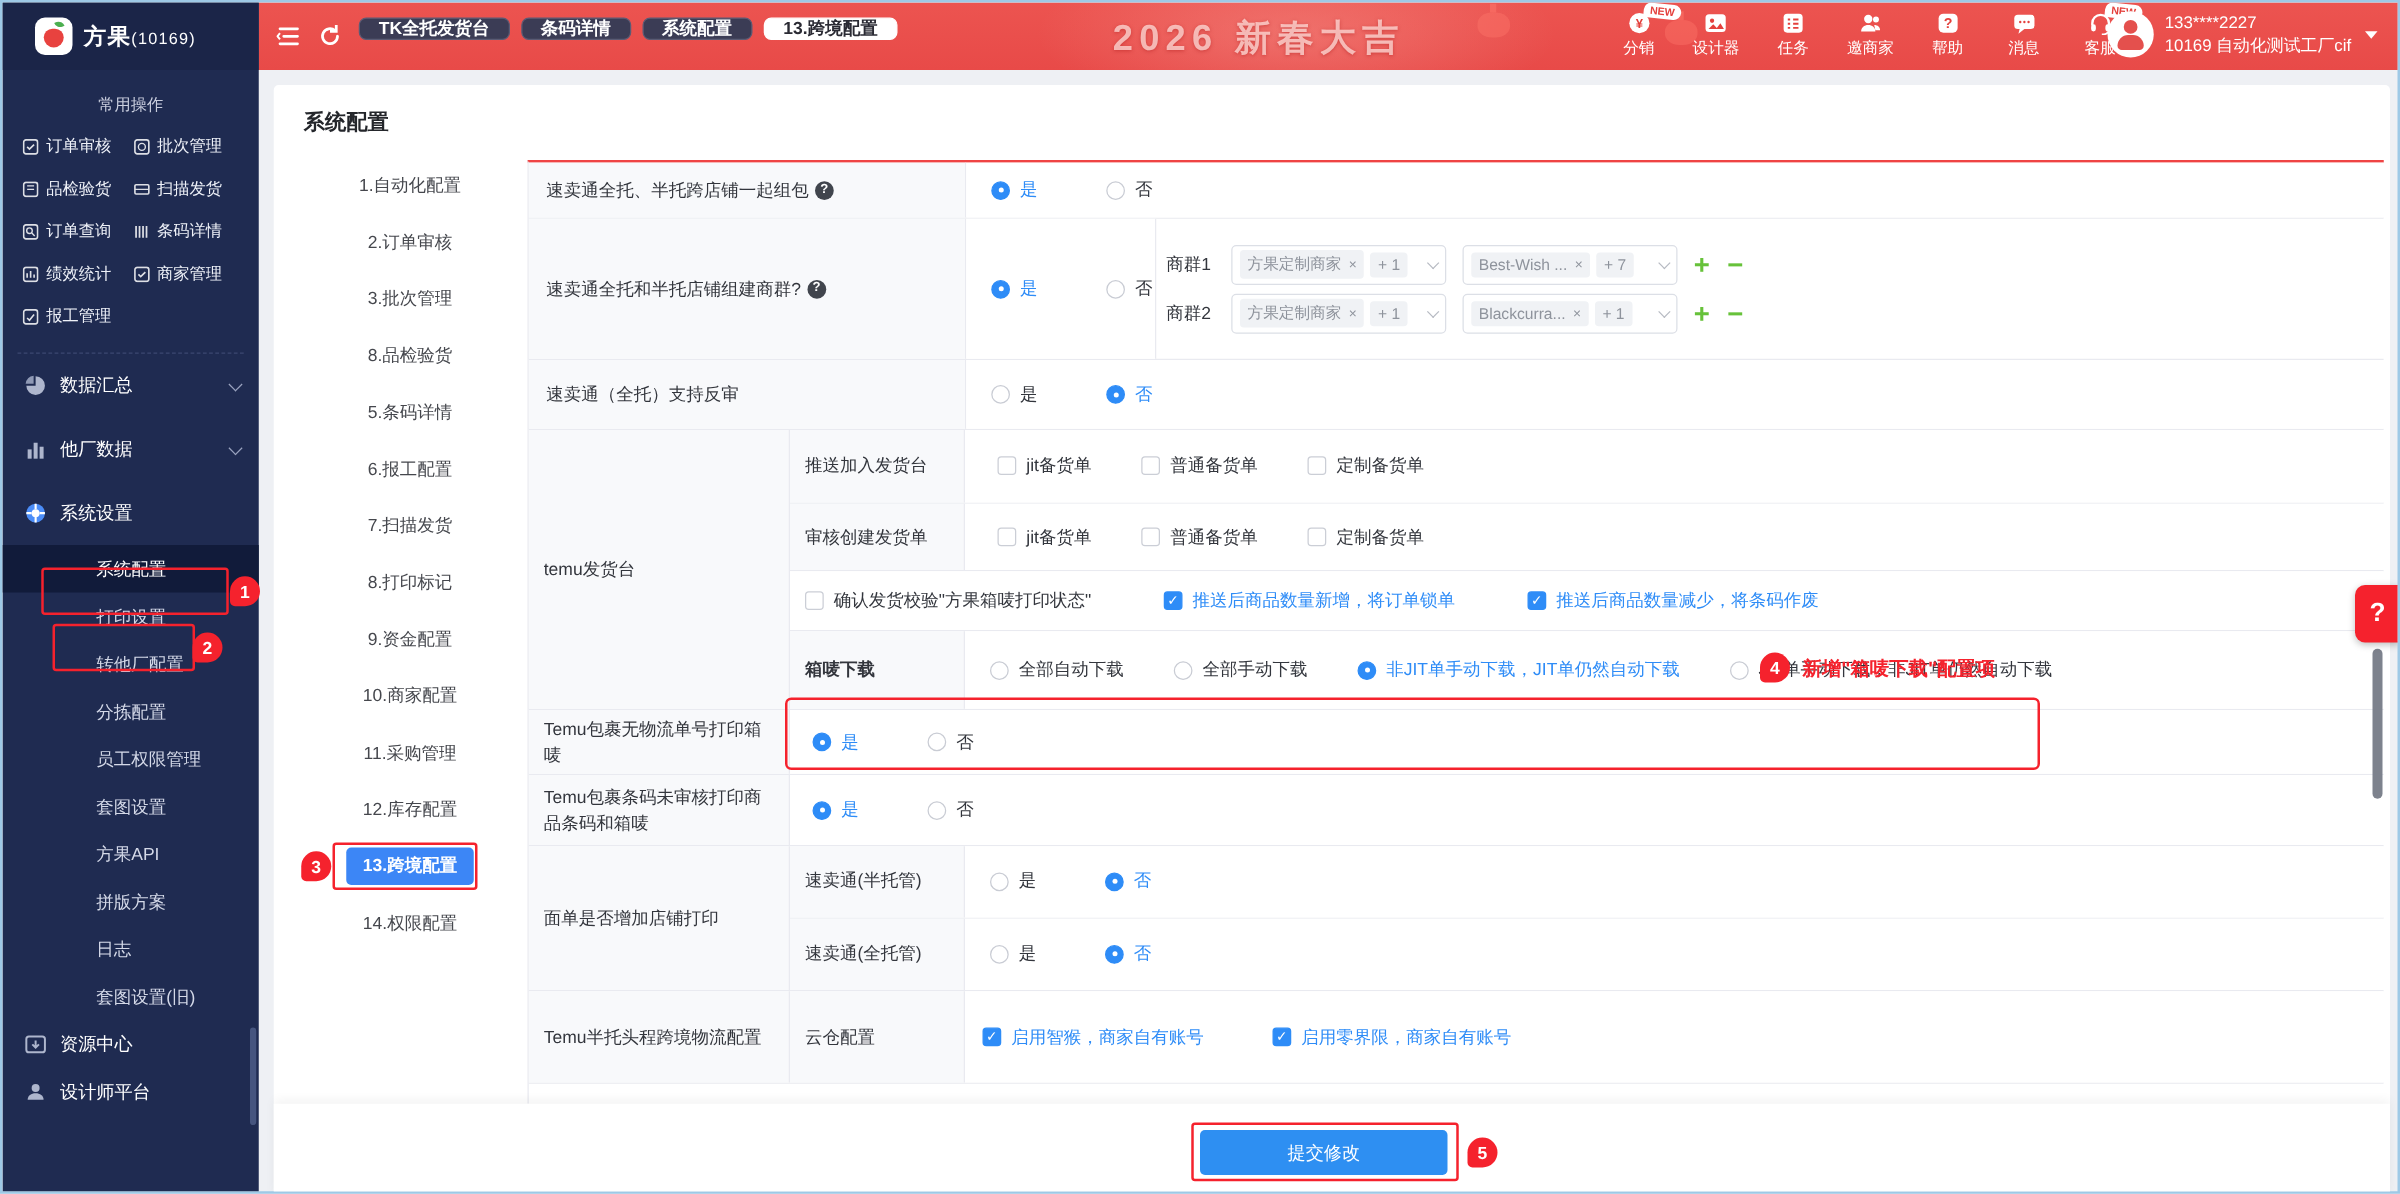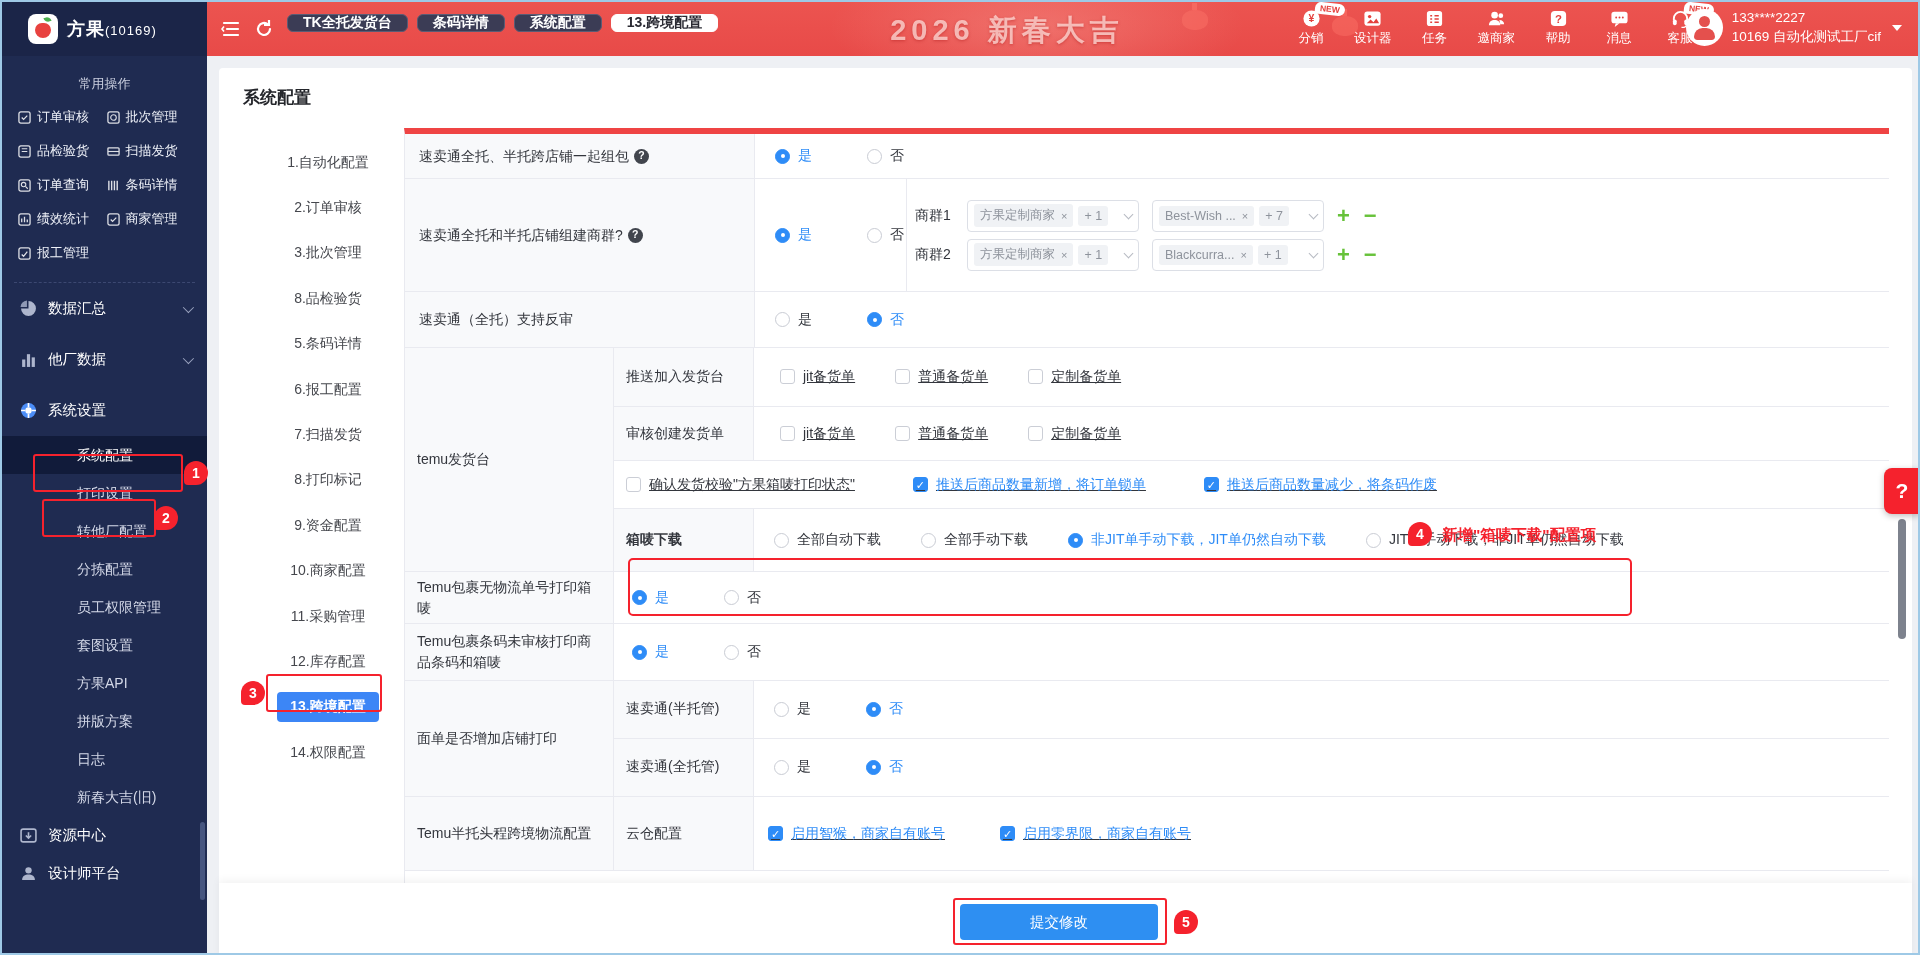--- a/index.html
+++ b/index.html
@@ -47,42 +47,42 @@
   .userbox { position:absolute; right:18px; top:7px; display:flex; align-items:center; gap:9px; cursor:pointer; }
   .avatar { width:37px; height:37px; border-radius:50%; background:#fff; position:relative; flex:none; }
   .avatar .head { position:absolute; left:13px; top:7px; width:11px; height:11px; border-radius:50%; background:#e4504d; }
   .avatar .bod { position:absolute; left:8px; top:19px; width:21px; height:12px; border-radius:10px 10px 4px 4px; background:#e4504d; }
   .u-lines { color:#fff; font-size:13.5px; line-height:1.35; white-space:nowrap; }
   .caret-down { width:0; height:0; border-left:5px solid transparent; border-right:5px solid transparent; border-top:6px solid #fff; margin-left:2px; }
 
   
   .card { position:absolute; left:217px; top:66px; width:1693px; height:889px; background:#fff; border-radius:4px; z-index:1; }
   .page-title { position:absolute; left:24px; top:18px; font-size:17px; font-weight:bold; color:#24262b; }
-  .cfg-nav { position:absolute; left:16px; top:72px; width:186px; }
+  .cfg-nav { position:absolute; left:16px; top:58px; width:186px; }
   .cfg-item { height:45.4px; display:flex; align-items:center; justify-content:center; font-size:14px; color:#45474d; cursor:pointer; }
   .cfg-item .pill { padding:6px 13px; }
   .cfg-item.active .pill { background:#3c86f6; color:#fff; border-radius:4px; font-weight:bold; }
 
   
-  .tbl { position:absolute; left:185px; top:60px; width:1485px; height:755px; overflow:hidden; border-top:6px solid #ef4444; border-left:1px solid #e9eaf0; font-size:14px; color:#33363d; }
+  .tbl { position:absolute; left:203px; top:60px; width:1485px; height:755px; overflow:hidden; border-top:2px solid #ef4444; border-left:1px solid #e9eaf0; font-size:14px; color:#33363d; }
   .row { display:flex; border-bottom:1px solid #e9eaf0; }
   .cell { display:flex; align-items:center; }
   .cL  { width:350px; background:#f8f9fb; border-right:1px solid #e9eaf0; padding:8px 14px; font-weight:500; line-height:1.5; }
   .cL1 { width:209px; background:#f8f9fb; border-right:1px solid #e9eaf0; padding:8px 12px; font-weight:500; line-height:1.5; }
   .cS  { width:140px; background:#f8f9fb; border-right:1px solid #e9eaf0; padding:8px 12px; font-weight:500; }
   .cC  { flex:1; padding-left:20px; display:flex; align-items:center; background:#fff; }
   .subcol { flex:1; display:flex; flex-direction:column; }
   .subcol > .row:last-child { border-bottom:none; }
   .help-dot { display:inline-flex; width:15px; height:15px; border-radius:50%; background:#41454d; color:#fff; font-size:10.5px; font-weight:bold; align-items:center; justify-content:center; margin-left:5px; flex:none; }
   .radio { display:inline-flex; align-items:center; gap:8px; cursor:pointer; }
   .radio .ctl { width:15px; height:15px; border-radius:50%; border:1px solid #c9ccd4; background:#fff; position:relative; flex:none; }
   .radio.sel .ctl { background:#2e8cf7; border-color:#2e8cf7; }
   .radio.sel .ctl::after { content:''; position:absolute; inset:4.5px; background:#fff; border-radius:50%; }
   .radio.sel .lbl { color:#2e8cf7; }
-  .check { display:inline-flex; align-items:center; gap:8px; cursor:pointer;text-decoration:underline; }
+  .check { display:inline-flex; align-items:center; gap:8px; cursor:pointer; }
   .check .ctl { width:15px; height:15px; border-radius:3px; border:1px solid #cbced6; background:#fff; flex:none; text-align:center; }
   .check.on .ctl { background:#2e8cf7; border-color:#2e8cf7; color:#fff; font-size:11px; line-height:14px; }
   .check.on .ctl::after { content:'✓'; }
   .check.on .lbl { color:#2e8cf7; }
   .gap40 > * { margin-right:40px; } .gap55 > * { margin-right:55px; }
   .grp-line { display:flex; align-items:center; height:34px; margin:0; }
   .grp-name { width:52px; margin-left:8px; font-weight:500; }
   .msel { width:172px; height:32px; border:1px solid #dcdfe6; border-radius:4px; background:#fff; display:flex; align-items:center; padding:0 6px; gap:5px; margin-right:13px; cursor:pointer; }
   .mtag { background:#f0f2f5; color:#8e939c; font-size:12.5px; border-radius:3px; padding:3px 6px; white-space:nowrap; display:flex; gap:6px; align-items:center; }
   .mtag .x { font-size:11px; cursor:pointer; }
@@ -234,21 +234,21 @@
   <div class="submenu">
     <div class="submenu-item active">系统配置</div>
     <div class="submenu-item">打印设置</div>
     <div class="submenu-item">转他厂配置</div>
     <div class="submenu-item">分拣配置</div>
     <div class="submenu-item">员工权限管理</div>
     <div class="submenu-item">套图设置</div>
     <div class="submenu-item">方果API</div>
     <div class="submenu-item">拼版方案</div>
     <div class="submenu-item">日志</div>
-    <div class="submenu-item">新春大吉(旧)</div>
+    <div class="submenu-item">套图设置(旧)</div>
   </div>
   <div class="menu-item" style="height:38px">
     <span class="micon">
         <svg viewBox="0 0 16 16">
           <rect x="1" y="2" width="14" height="12" rx="2" fill="none" stroke="#aeb6cd" stroke-width="1.5"></rect>
           <path d="M8 5v5M5.5 8L8 10.5 10.5 8" fill="none" stroke="#aeb6cd" stroke-width="1.5"></path>
         </svg>
       </span>
     <span>资源中心</span>
   </div>

